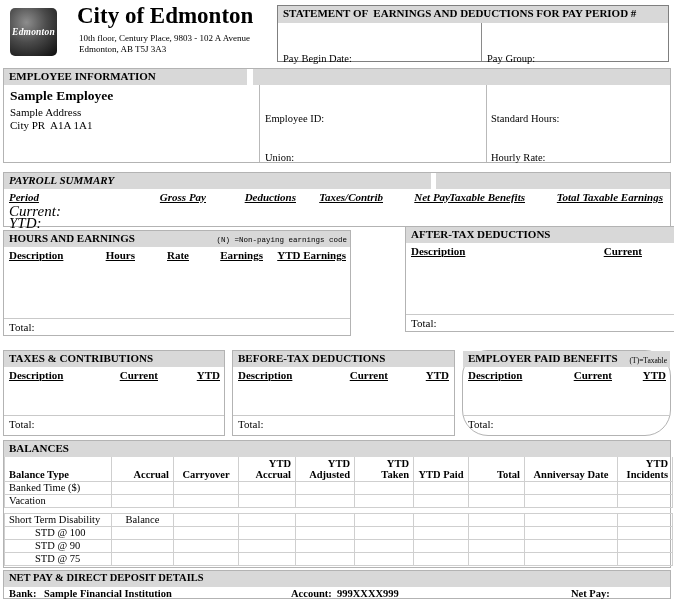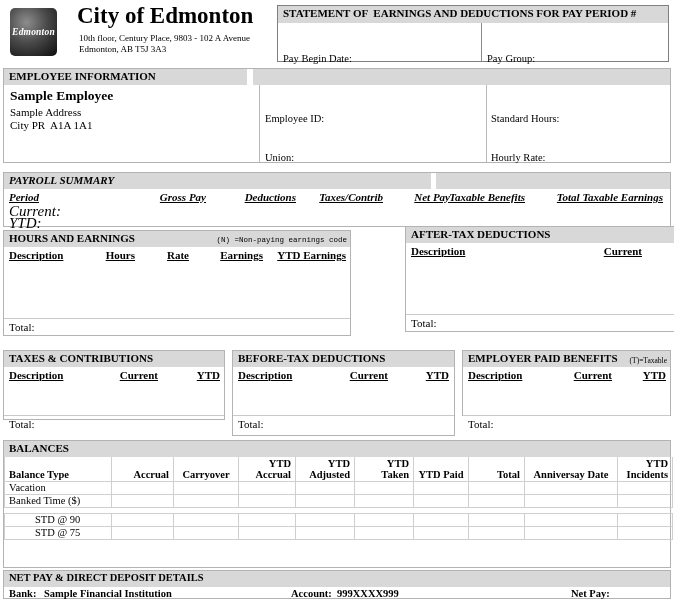--- a/index.html
+++ b/index.html
@@ -130,41 +130,41 @@
   <div class="section" style="left:405px;top:226px;width:318px;height:106px;">
     <div class="bar"></div>
     <div class="bar-title">AFTER-TAX DEDUCTIONS</div>
     <div class="colhead" style="left:5px;top:18px;">Description</div>
     <div class="colhead" style="right:80px;top:18px;">Current</div>
     <div class="colhead" style="right:5px;top:18px;">YTD</div>
     <div class="total-line" style="top:87px;"></div>
     <div class="total-label" style="top:90px;">Total:</div>
   </div>
 
-  <div class="section" style="left:3px;top:350px;width:222px;height:70px;">
+  <div class="section" style="left:3px;top:350px;width:222px;height:86px;">
     <div class="bar"></div>
     <div class="bar-title">TAXES &amp; CONTRIBUTIONS</div>
     <div class="colhead" style="left:5px;top:18px;">Description</div>
     <div class="colhead" style="right:66px;top:18px;">Current</div>
     <div class="colhead" style="right:4px;top:18px;">YTD</div>
     <div class="total-line" style="top:64px;"></div>
     <div class="total-label" style="top:67px;">Total:</div>
   </div>
 
   <div class="section" style="left:232px;top:350px;width:223px;height:86px;">
     <div class="bar"></div>
     <div class="bar-title">BEFORE-TAX DEDUCTIONS</div>
     <div class="colhead" style="left:5px;top:18px;">Description</div>
     <div class="colhead" style="right:66px;top:18px;">Current</div>
     <div class="colhead" style="right:5px;top:18px;">YTD</div>
     <div class="total-line" style="top:64px;"></div>
     <div class="total-label" style="top:67px;">Total:</div>
   </div>
 
-  <div class="section" style="left:462px;top:350px;width:209px;height:66px;">
+  <div class="section" style="left:462px;top:350px;width:209px;height:86px;border-radius:26px;">
     <div class="bar"></div>
     <div class="bar-title">EMPLOYER PAID BENEFITS</div>
     <div class="note-serif" style="right:3px;">(T)=Taxable</div>
     <div class="colhead" style="left:5px;top:18px;">Description</div>
     <div class="colhead" style="right:58px;top:18px;">Current</div>
     <div class="colhead" style="right:4px;top:18px;">YTD</div>
     <div class="total-line" style="top:64px;"></div>
     <div class="total-label" style="top:67px;">Total:</div>
   </div>
 
@@ -215,46 +215,70 @@
             </th>
         <th class="ta-c">
               <div>Anniversay Date</div>
             </th>
         <th class="ta-r">
               <div>YTD</div>
               <div>Incidents</div>
             </th>
       </tr>
       <tr>
+        <td class="ta-l">Banked Time ($)</td>
+        <td></td>
+            <td></td>
+            <td></td>
+            <td></td>
+            <td></td>
+            <td></td>
+            <td></td>
+            <td></td>
+            <td></td>
+      </tr>
+      <tr>
         <td class="ta-l">Vacation</td>
         <td></td>
             <td></td>
             <td></td>
             <td></td>
             <td></td>
             <td></td>
             <td></td>
             <td></td>
             <td></td>
       </tr>
-      <tr>
-        <td class="ta-l">Banked Time ($)</td>
-        <td></td>
-            <td></td>
-            <td></td>
-            <td></td>
-            <td></td>
-            <td></td>
-            <td></td>
-            <td></td>
-            <td></td>
-      </tr>
       <tr class="sp">
         <td></td>
             <td></td>
+            <td></td>
+            <td></td>
+            <td></td>
+            <td></td>
+            <td></td>
+            <td></td>
+            <td></td>
+            <td></td>
+      </tr>
+      <tr>
+        <td class="ta-l">Short Term Disability</td>
+        <td class="ta-c">Balance</td>
+        <td></td>
+            <td></td>
+            <td></td>
+            <td></td>
+            <td></td>
+            <td></td>
+            <td></td>
+            <td></td>
+      </tr>
+      <tr>
+        <td class="ta-l indent">STD @ 100</td>
+        <td></td>
             <td></td>
             <td></td>
             <td></td>
             <td></td>
             <td></td>
             <td></td>
             <td></td>
             <td></td>
       </tr>
       <tr>

